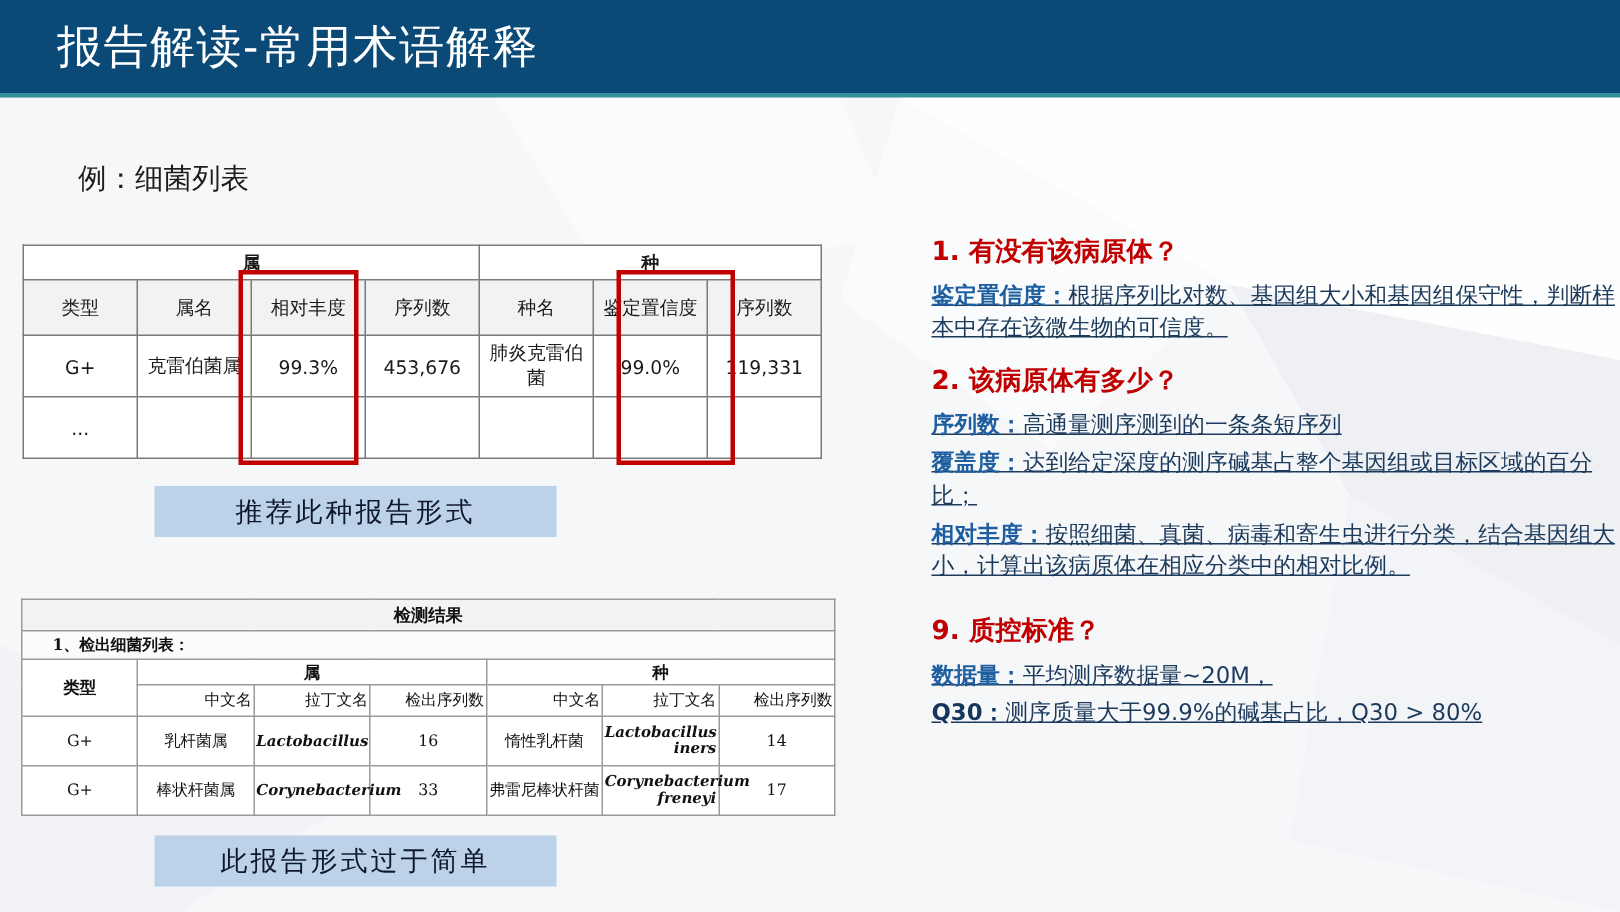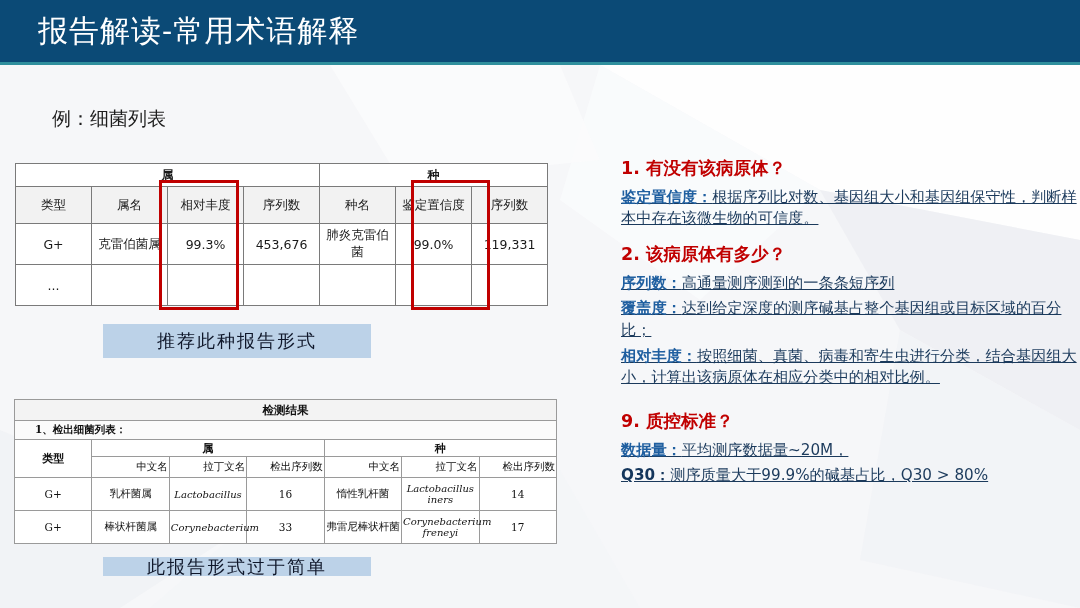--- a/index.html
+++ b/index.html
@@ -72,21 +72,21 @@
   
   .callout {
     position: absolute; z-index: 6;
     background: #bcd2e8;
     display: flex; align-items: center; justify-content: center;
     font-family: "DejaVu Serif", "Liberation Serif", serif;
     font-size: 18px; color: #0f172a;
     letter-spacing: 2px;
   }
   #callout-recommend { left: 103px; top: 324px; width: 268px; height: 34px; }
-  #callout-toosimple  { left: 103px; top: 557px; width: 268px; height: 19px; }
+  #callout-toosimple  { left: 103px; top: 557px; width: 268px; height: 34px; }
 
   
   #table2-wrap {
     position: absolute; left: 14px; top: 399px; width: 543px; z-index: 4;
   }
   table.t2 {
     width: 543px; border-collapse: collapse; background: #ffffff;
     table-layout: fixed;
     font-family: "DejaVu Serif", "Liberation Serif", serif;
   }
@@ -99,21 +99,21 @@
   table.t2 td.title-cell {
     font-weight: bold; font-size: 11.5px; height: 20px;
     background: #f3f3f3;
   }
   table.t2 td.subtitle-cell {
     font-weight: bold; font-size: 10.5px; text-align: left;
     padding-left: 20px; height: 18px; background: #fbfbfb;
   }
   table.t2 td.grp { font-weight: bold; font-size: 11px; height: 16px; }
   table.t2 td.hdr { height: 20px; text-align: right; }
-  table.t2 td.italic { font-style: italic; font-weight: normal; font-size: 10px; }
+  table.t2 td.italic { font-style: italic; font-weight: bold; font-size: 10px; text-align: right; }
   table.t2 tr.body-row td { height: 32px; }
 
   
   #right-col {
     position: absolute; left: 593px; top: 158px; width: 470px; z-index: 4; margin-left: 28px;
   }
   .q-head {
     color: #c00000; font-weight: bold; font-size: 17.5px;
     margin: 0 0 7px 0; line-height: 1.25;
     font-family: "DejaVu Sans", "Liberation Sans", sans-serif;

